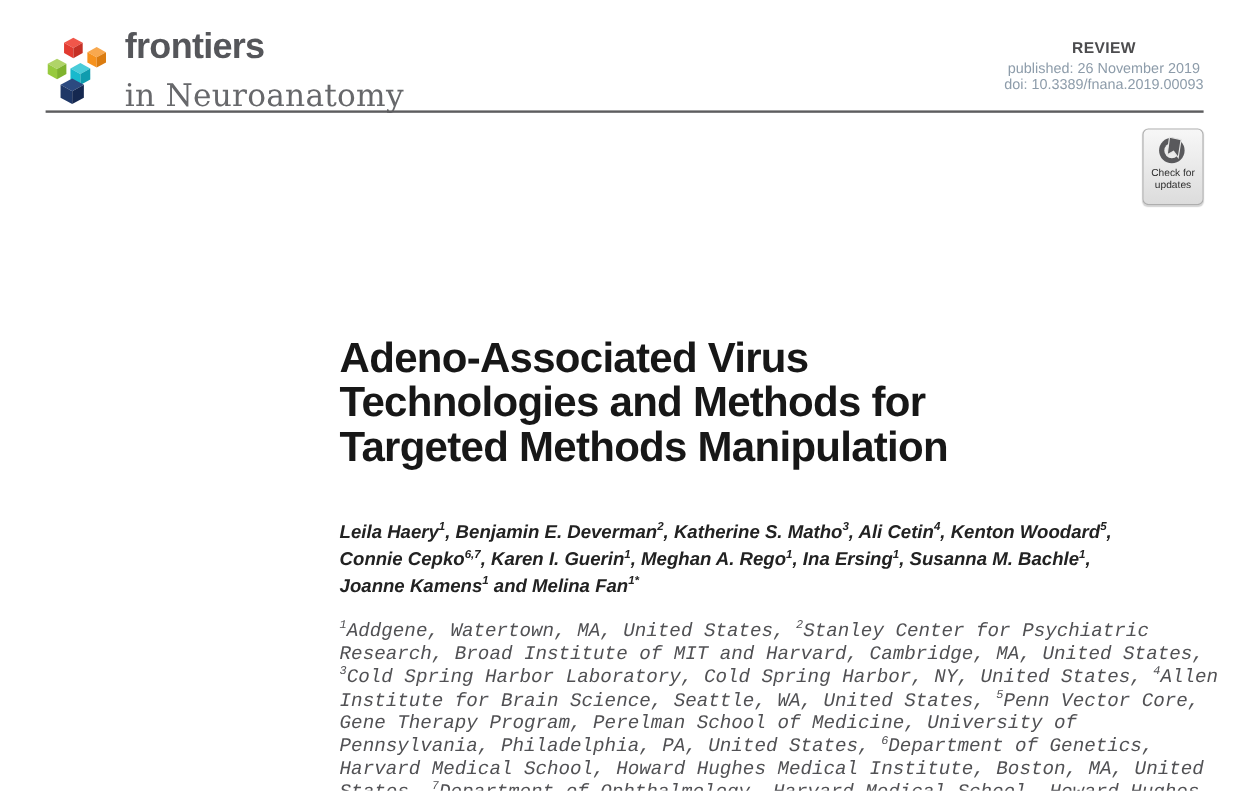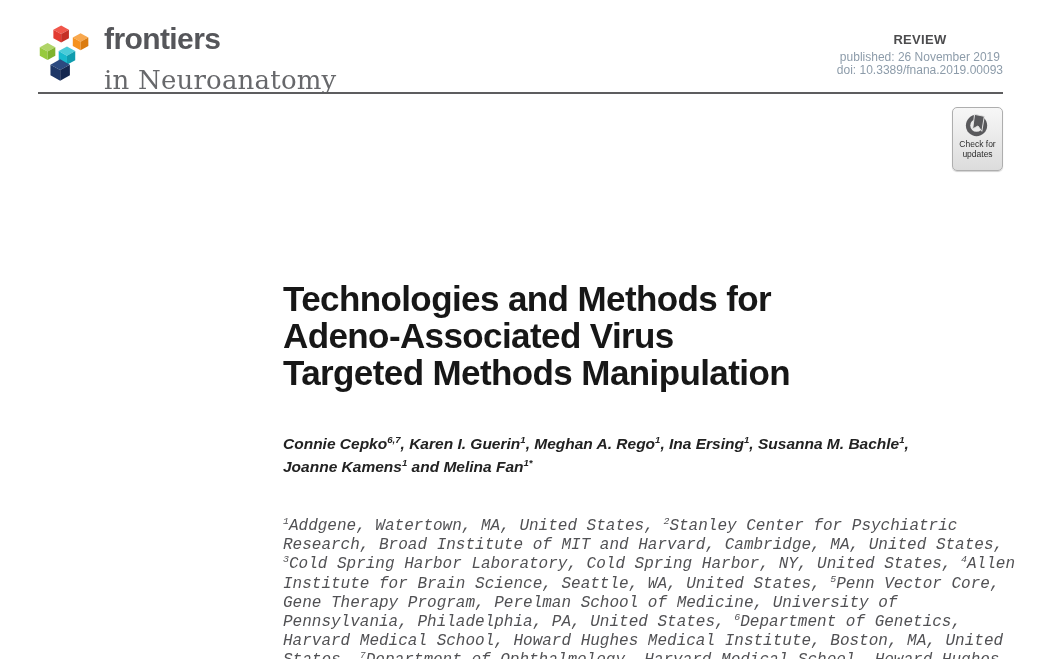--- a/index.html
+++ b/index.html
@@ -1,20 +1,20 @@
 <!DOCTYPE html>
 <html><head>
 <meta charset="utf-8">
 <style>
   * { margin:0; padding:0; box-sizing:border-box; }
   html,body { width:1049px; height:659px; background:#ffffff; overflow:hidden; }
   body { position:relative; font-family:"Liberation Sans", sans-serif; }
 
   
-  .brand { position:absolute; left:36px; top:14px; display:flex; align-items:center; }
+  .brand { position:absolute; left:36px; top:14px; display:flex; align-items:flex-end; }
   .brand-logo { width:60px; height:68px; }
   .brand-text { margin-left:8px; margin-top:10px; }
   .brand-name { font-size:30px; font-weight:bold; color:#55565a; letter-spacing:-0.6px; line-height:30px; }
   .brand-sub  { font-family:"DejaVu Serif", serif; font-size:26px; color:#67686b; line-height:28px; margin-top:12px; letter-spacing:0.2px; }
 
   .meta { position:absolute; top:33px; right:46px; text-align:center; color:#8d9caa; font-size:12px; line-height:13.5px; }
   .meta-type { font-size:13px; font-weight:bold; color:#4c4c4e; margin-bottom:4px; letter-spacing:0.3px; }
 
   .masthead-rule { position:absolute; left:38px; top:92px; width:965px; height:2px; background:#5d5d5f; }
 
@@ -95,21 +95,22 @@
     <circle cx="14" cy="15" r="6.5" fill="#ececec"></circle>
     <polygon points="12,3.5 22,5.5 19.5,21 15.5,15.5 10,18.5" fill="#59595c" stroke="#e6e6e6" stroke-width="1"></polygon>
   </svg>
   <div class="cm-text">
     <span>Check for</span><br>
     <span>updates</span>
   </div>
 </div>
 
 <h1 class="title">
+    <div>Adeno-Associated Virus</div>
     <div>Technologies and Methods for</div>
-    <div>Adeno-Associated Virus</div>
     <div>Targeted Methods Manipulation</div>
   </h1>
 <div class="authors">
+    <div>Leila Haery<sup>1</sup>, Benjamin E. Deverman<sup>2</sup>, Katherine S. Matho<sup>3</sup>, Ali Cetin<sup>4</sup>, Kenton Woodard<sup>5</sup>,</div>
     <div>Connie Cepko<sup>6,7</sup>, Karen I. Guerin<sup>1</sup>, Meghan A. Rego<sup>1</sup>, Ina Ersing<sup>1</sup>, Susanna M. Bachle<sup>1</sup>,</div>
     <div>Joanne Kamens<sup>1</sup> and Melina Fan<sup>1*</sup></div>
   </div>
 <p class="affiliations"><sup>1</sup>Addgene, Watertown, MA, United States, <sup>2</sup>Stanley Center for Psychiatric Research, Broad Institute of MIT and Harvard, Cambridge, MA, United States, <sup>3</sup>Cold Spring Harbor Laboratory, Cold Spring Harbor, NY, United States, <sup>4</sup>Allen Institute for Brain Science, Seattle, WA, United States, <sup>5</sup>Penn Vector Core, Gene Therapy Program, Perelman School of Medicine, University of Pennsylvania, Philadelphia, PA, United States, <sup>6</sup>Department of Genetics, Harvard Medical School, Howard Hughes Medical Institute, Boston, MA, United States, <sup>7</sup>Department of Ophthalmology, Harvard Medical School, Howard Hughes Medical Institute, Boston, MA, United States</p>
 
 </body></html>

